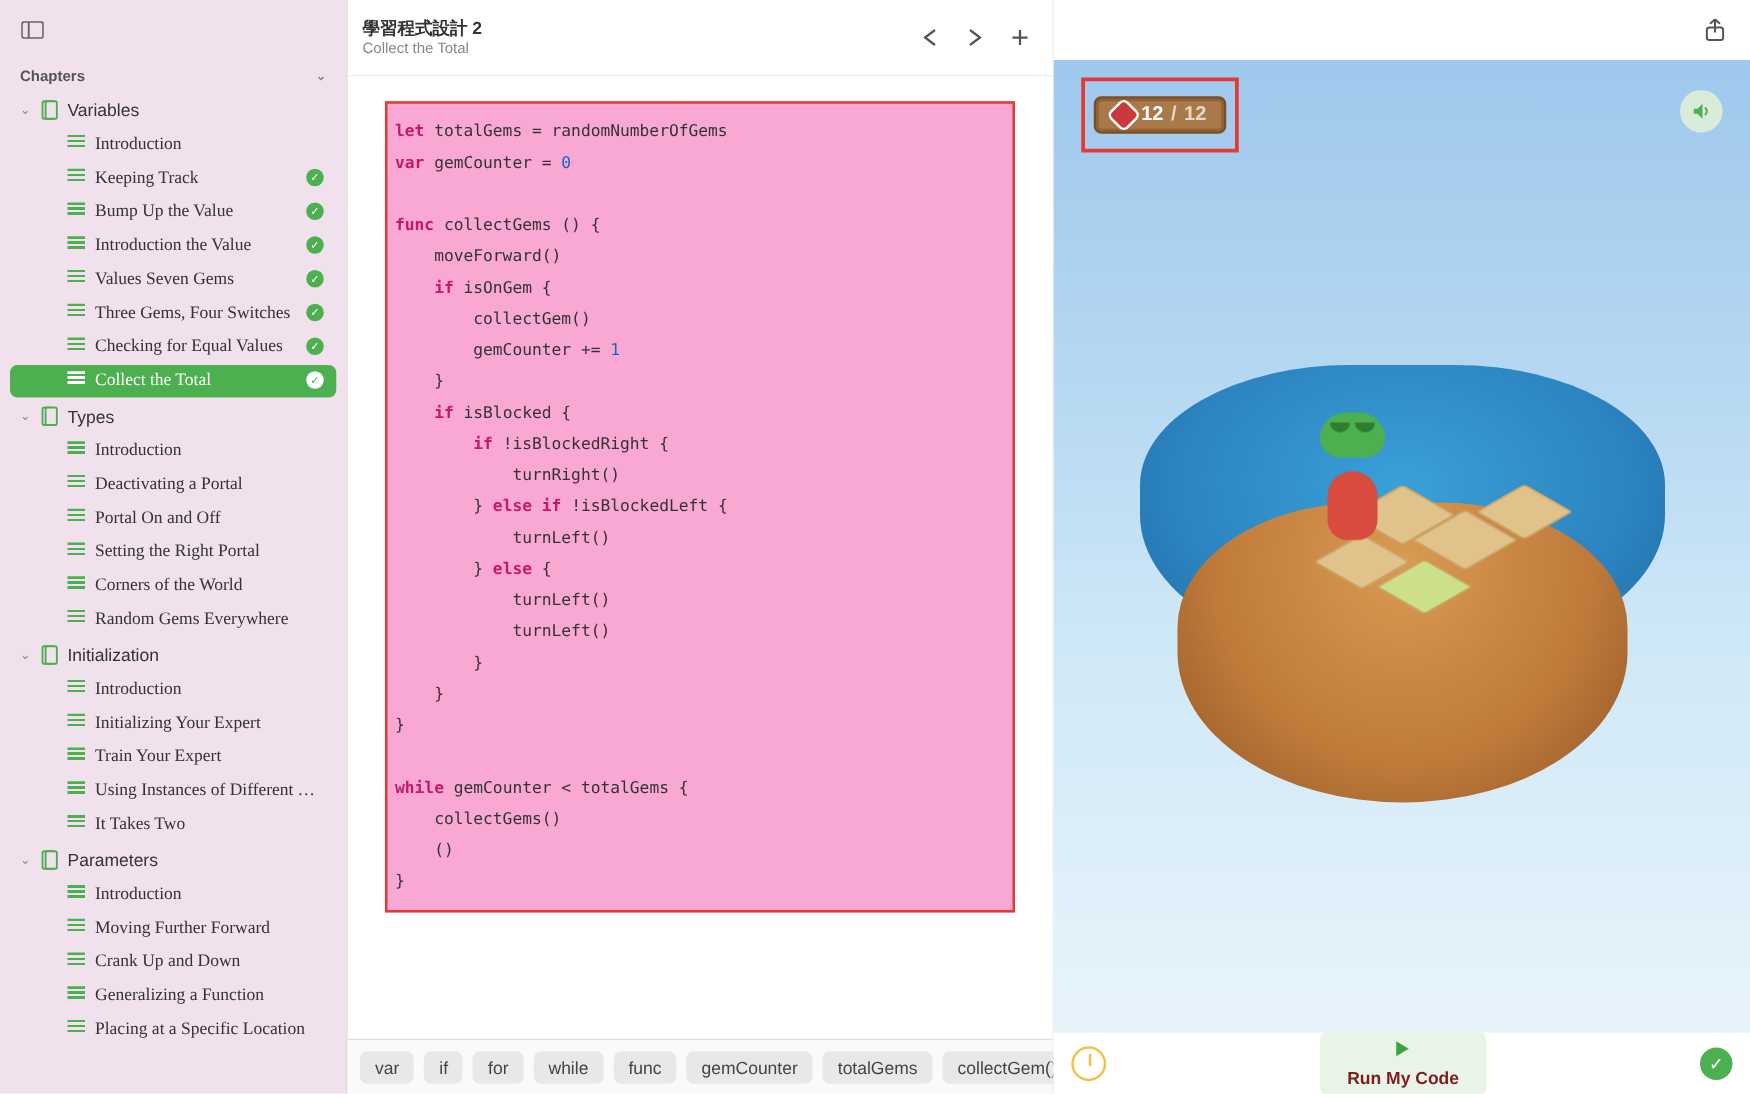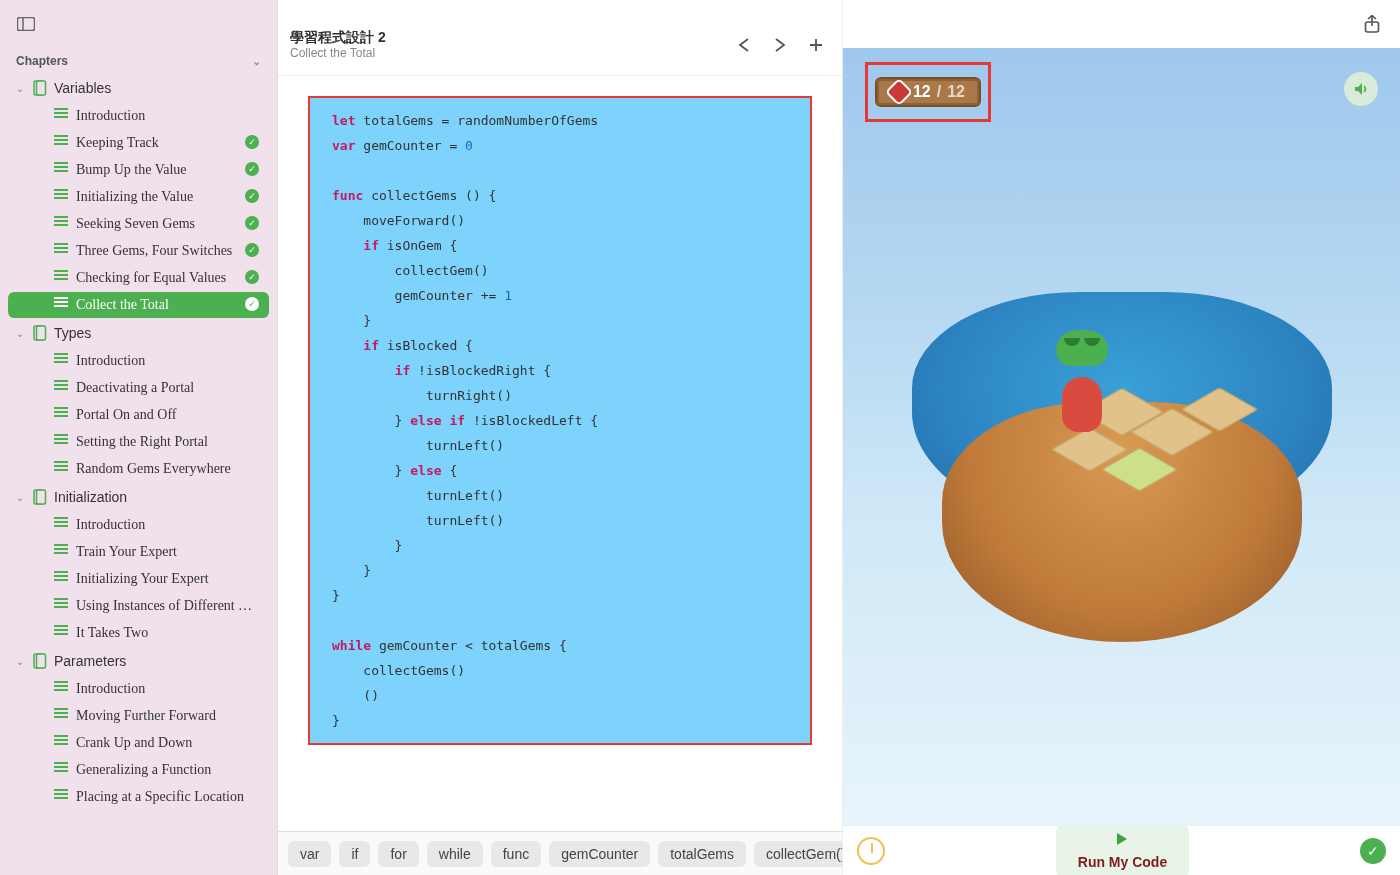--- a/index.html
+++ b/index.html
@@ -16,26 +16,26 @@
 .sect .doc { width: 16px; height: 16px; color: #4caf50; }
 .item { display: flex; align-items: flex-start; gap: 8px; padding: 5px 10px 5px 46px; font-size: 14px; color: #333; cursor: pointer; border-radius: 6px; margin: 1px 8px; position: relative; min-height: 26px; font-family: Liberation Serif, serif; }
 .item .lined { width: 14px; height: 12px; position: relative; }
 .item .lined::before { content: ""; position: absolute; inset: 0; background: linear-gradient(#4caf50 0 2px, transparent 2px 4px, #4caf50 4px 6px, transparent 6px 8px, #4caf50 8px 10px, transparent 10px); }
 .item .txt { flex: 1; white-space: nowrap; overflow: hidden; text-overflow: ellipsis; }
 .item.active { background: #4caf50; color: #fff; }
 .item.active .lined::before { background: linear-gradient(#fff 0 2px, transparent 2px 4px, #fff 4px 6px, transparent 6px 8px, #fff 8px 10px, transparent 10px); }
 .item .chk { width: 14px; height: 14px; border-radius: 50%; background: #4caf50; display: flex; align-items: center; justify-content: center; color: #fff; font-size: 9px; }
 .item.active .chk { background: #fff; color: #4caf50; }
 .center { flex: 1; display: flex; flex-direction: column; min-width: 0; }
-.center-top { height: 61px; display: flex; align-items: center; padding: 0 12px; gap: 8px; border-bottom: 1px solid #eee; margin-top: 15px; }
+.center-top { height: 61px; display: flex; align-items: center; padding: 0 12px; gap: 8px; border-bottom: 1px solid #eee; }
 .title-block { flex: 1; line-height: 1.2; }
 .title-block .t1 { font-weight: 600; font-size: 14px; }
 .title-block .t2 { font-size: 12px; color: #888; }
 .editor-wrap { flex: 1; overflow: auto; padding: 20px 30px; }
-.editor-box { border: 2px solid #e53935; padding: 10px 22px; background: #7dd3fc; }
+.editor-box { border: 2px solid #e53935; padding: 10px 6px; background: #f9a8d4; }
 pre.code { font-family: "SF Mono", Menlo, Consolas, monospace; font-size: 13px; line-height: 25px; white-space: pre; color: #333; }
 .kw { color: #c41a60; font-weight: 600; }
 .num { color: #1565c0; }
 .bottom-bar { height: 44px; border-top: 1px solid #ddd; display: flex; align-items: center; padding: 0 10px; gap: 8px; background: #fafafa; }
 .chip { background: #e8e8e8; border-radius: 6px; padding: 5px 12px; font-size: 14px; color: #444; cursor: pointer; white-space: nowrap; }
 .bottom-bar .expand { margin-left: auto; }
 .right { width: 558px; position: relative; display: flex; flex-direction: column; border-left: 1px solid #eee; }
 .right-top { height: 48px; display: flex; align-items: center; justify-content: flex-end; padding: 0 14px; }
 .scene { flex: 1; position: relative; background: linear-gradient(#9fc8ed 0%, #b7d9f2 35%, #cfe8f7 60%, #e8f4fb 100%); overflow: hidden; }
 .badge-frame { position: absolute; top: 14px; left: 22px; width: 126px; height: 60px; border: 3px solid #e53935; display: flex; align-items: center; justify-content: center; }
@@ -94,26 +94,26 @@
           <span class="txt">Keeping Track</span>
           <span class="chk">✓</span>
         </div>
         <div class="item">
           <span class="lined"></span>
           <span class="txt">Bump Up the Value</span>
           <span class="chk">✓</span>
         </div>
         <div class="item">
           <span class="lined"></span>
-          <span class="txt">Initializing the Value</span>
-          <span class="chk">✓</span>
-        </div>
-        <div class="item">
-          <span class="lined"></span>
-          <span class="txt">Seeking Seven Gems</span>
+          <span class="txt">Introduction the Value</span>
+          <span class="chk">✓</span>
+        </div>
+        <div class="item">
+          <span class="lined"></span>
+          <span class="txt">Values Seven Gems</span>
           <span class="chk">✓</span>
         </div>
         <div class="item">
           <span class="lined"></span>
           <span class="txt">Three Gems, Four Switches</span>
           <span class="chk">✓</span>
         </div>
         <div class="item">
           <span class="lined"></span>
           <span class="txt">Checking for Equal Values</span>
@@ -143,41 +143,45 @@
         <div class="item">
           <span class="lined"></span>
           <span class="txt">Portal On and Off</span>
         </div>
         <div class="item">
           <span class="lined"></span>
           <span class="txt">Setting the Right Portal</span>
         </div>
         <div class="item">
           <span class="lined"></span>
+          <span class="txt">Corners of the World</span>
+        </div>
+        <div class="item">
+          <span class="lined"></span>
           <span class="txt">Random Gems Everywhere</span>
         </div>
         <div class="sect">
           <span class="chev">⌄</span>
           <svg class="doc" viewBox="0 0 16 16">
             <rect x="2" y="1" width="9" height="14" rx="1.5" fill="none" stroke="#4caf50" stroke-width="1.5"></rect>
             <rect x="4.5" y="1" width="9" height="14" rx="1.5" fill="#f0e1ed" stroke="#4caf50" stroke-width="1.5"></rect>
           </svg>
           <span>Initialization</span>
         </div>
         <div class="item">
           <span class="lined"></span>
           <span class="txt">Introduction</span>
         </div>
         <div class="item">
           <span class="lined"></span>
+          <span class="txt">Initializing Your Expert</span>
+        </div>
+        <div class="item">
+          <span class="lined"></span>
           <span class="txt">Train Your Expert</span>
-        </div>
-        <div class="item">
-          <span class="lined"></span>
-          <span class="txt">Initializing Your Expert</span>
         </div>
         <div class="item">
           <span class="lined"></span>
           <span class="txt">Using Instances of Different Ty…</span>
         </div>
         <div class="item">
           <span class="lined"></span>
           <span class="txt">It Takes Two</span>
         </div>
         <div class="sect">

